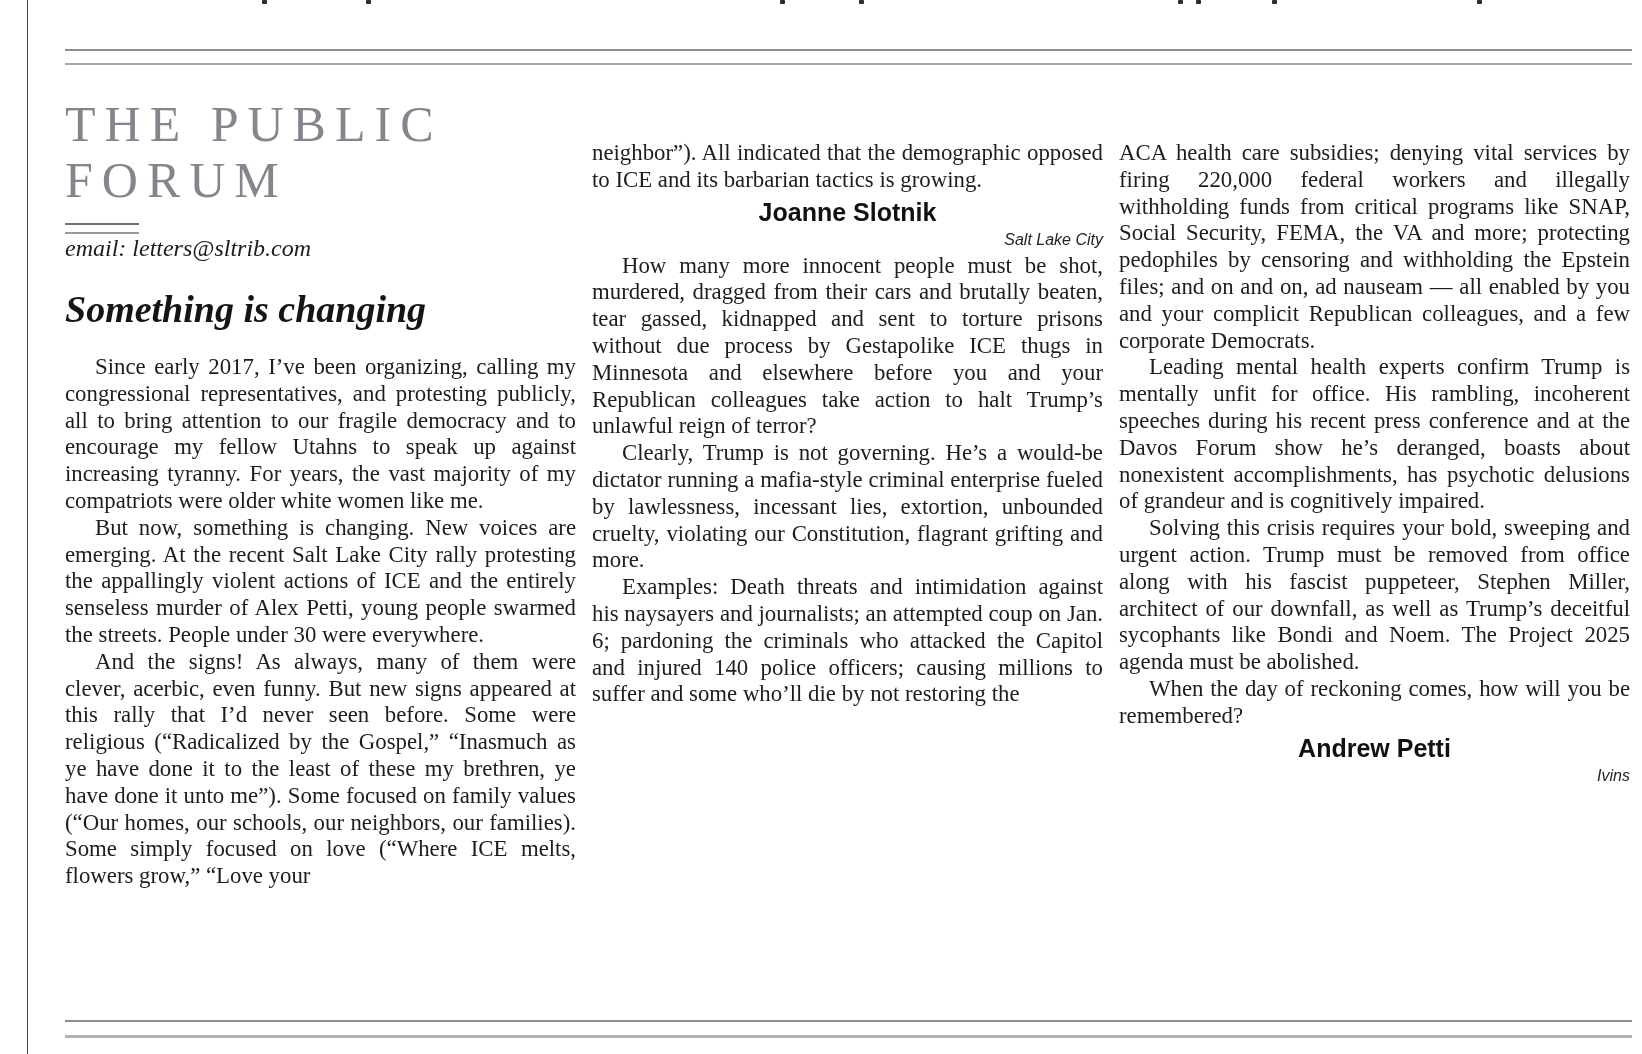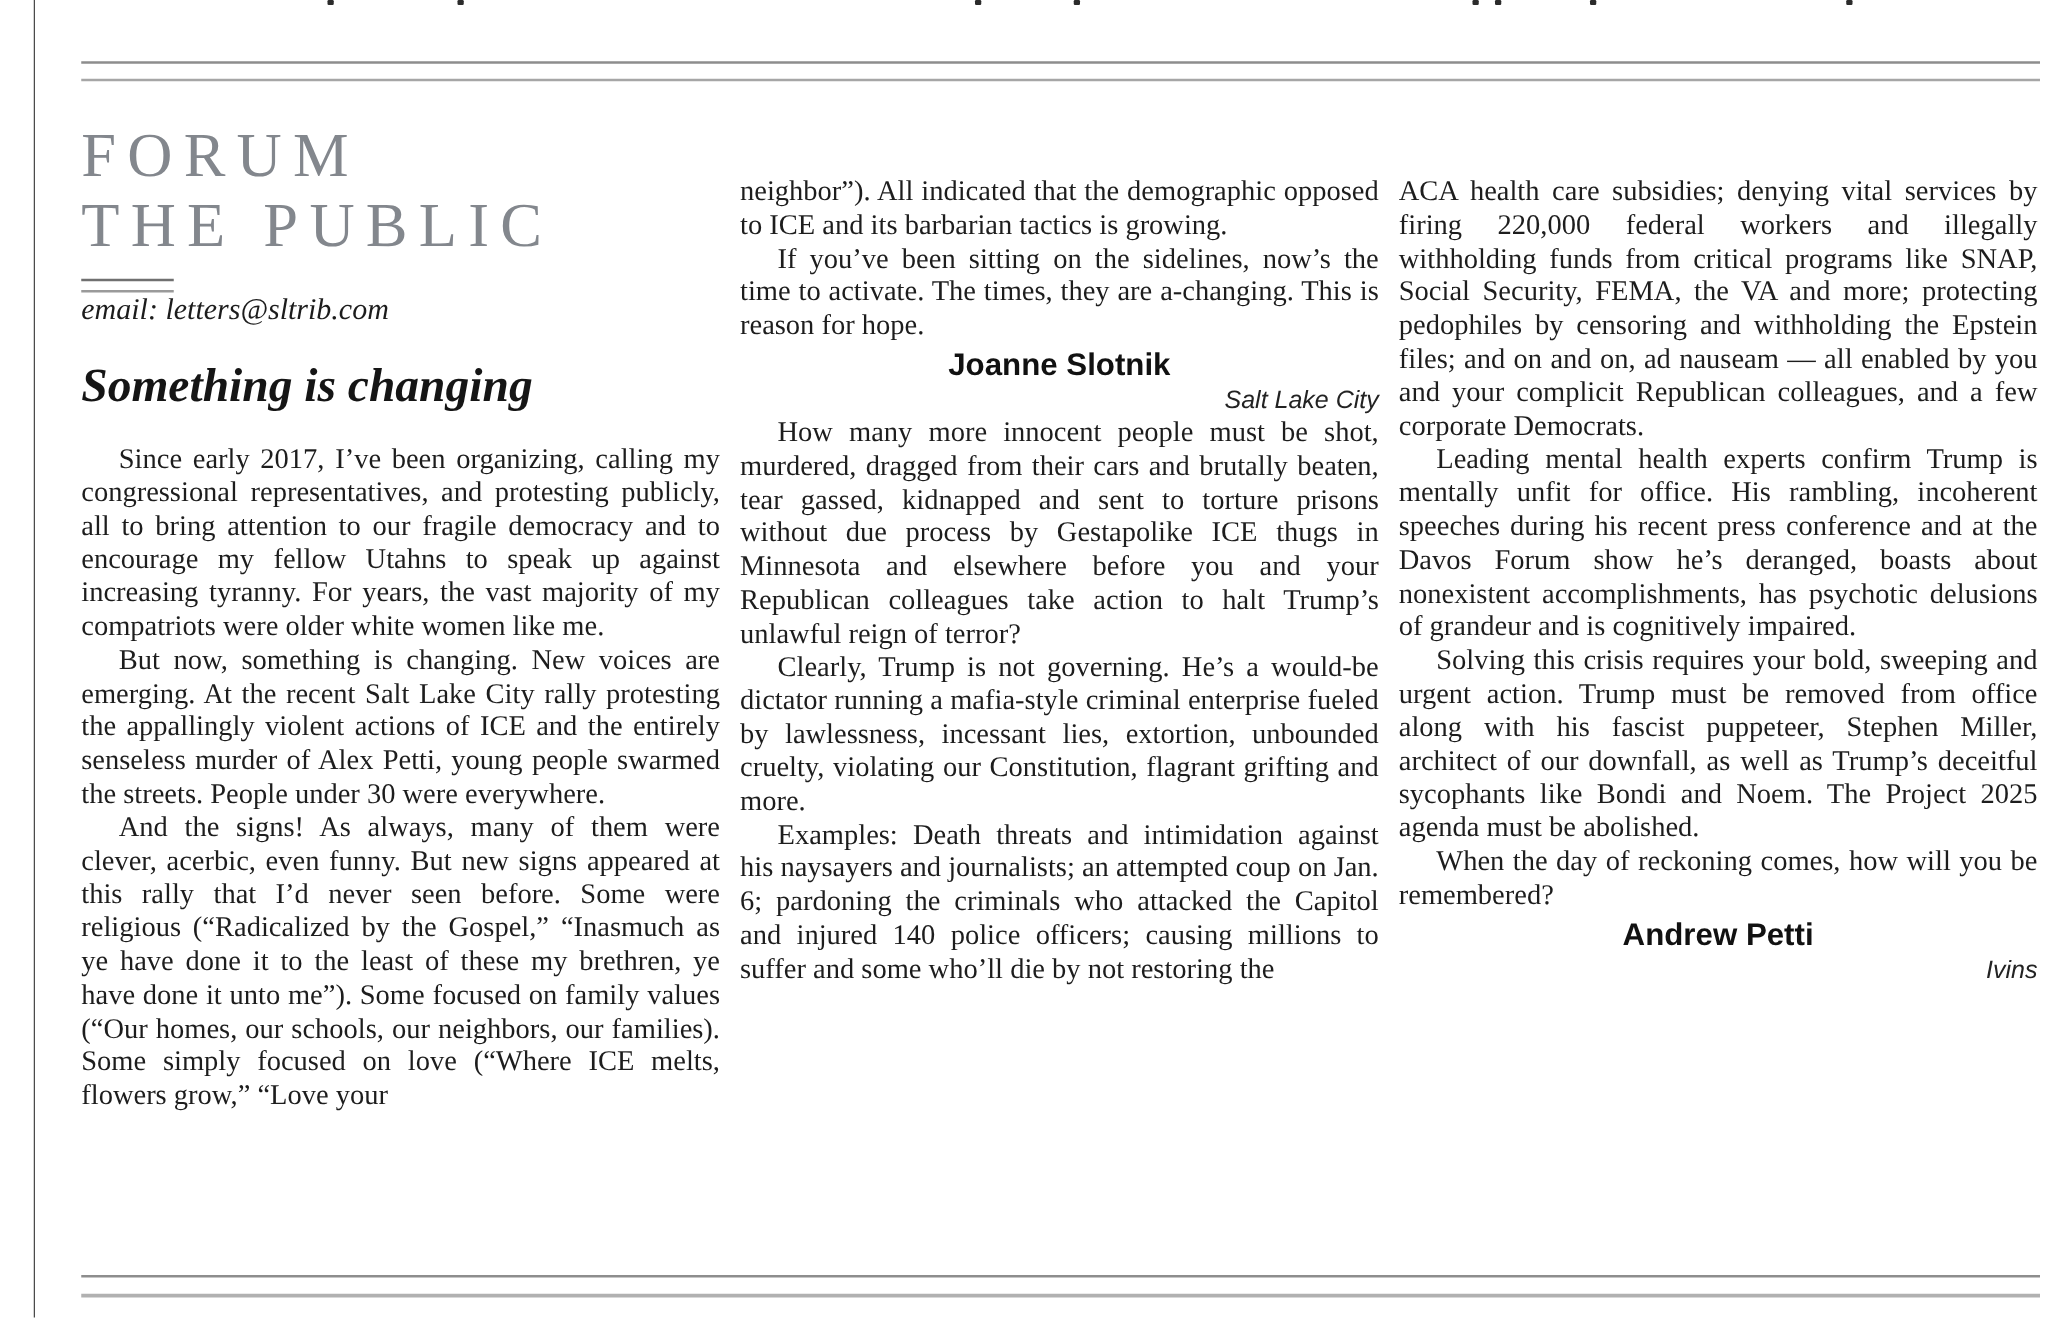--- a/index.html
+++ b/index.html
@@ -36,21 +36,21 @@
   
   .blk-headline{font-family:"Liberation Serif",serif;font-style:italic;font-weight:bold;
                 font-size:38px;line-height:42px;color:#151515;margin:26px 0 24px 0;}
   .blk-para,.blk-para-cont{margin:0;font-size:22.8px;line-height:26.8px;color:#1d1d1d;
                 text-align:justify;text-justify:inter-word;}
   .blk-para{text-indent:30px;}
   .blk-para-cont{text-indent:0;margin-top:44px;}
   .blk-author{margin:4px 0 0 0;text-align:center;font-family:"Liberation Sans",sans-serif;
               font-weight:bold;font-size:25px;line-height:29px;color:#111111;}
   .blk-location{margin:0;text-align:right;font-family:"Liberation Sans",sans-serif;
-              font-style:italic;font-size:20px;line-height:26px;color:#232323;}
+              font-style:italic;font-size:16px;line-height:26px;color:#232323;}
 </style>
 </head>
 <body>
 
 <div class="page">
 
   <div class="left-rule"></div>
 
   <div class="top-frags">
     <span class="frag" style="left:262px"></span>
@@ -61,38 +61,37 @@
     <span class="frag" style="left:1196px"></span>
     <span class="frag" style="left:1272px"></span>
     <span class="frag" style="left:1477px"></span>
   </div>
 
   <div class="rule-double rule-top"></div>
 
   <div class="col col-1">
     <div class="masthead">
       <div class="masthead-title">
+        <div>THE PUBLIC</div>
         <div>FORUM</div>
-        <div>THE PUBLIC</div>
       </div>
       <div class="masthead-rule"></div>
       <div class="masthead-email">email: letters@sltrib.com</div>
     </div>
     <div class="blocks">
         <h2 class="blk-headline">Something is changing</h2>
         <p class="blk-para">Since early 2017, I’ve been organizing, calling my congressional representatives, and protesting publicly, all to bring attention to our fragile democracy and to encourage my fellow Utahns to speak up against increasing tyranny. For years, the vast majority of my compatriots were older white women like me.</p>
         <p class="blk-para">But now, something is changing. New voices are emerging. At the recent Salt Lake City rally protesting the appallingly violent actions of ICE and the entirely senseless murder of Alex Petti, young people swarmed the streets. People under 30 were everywhere.</p>
         <p class="blk-para">And the signs! As always, many of them were clever, acerbic, even funny. But new signs appeared at this rally that I’d never seen before. Some were religious (“Radicalized by the Gospel,” “Inasmuch as ye have done it to the least of these my brethren, ye have done it unto me”). Some focused on family values (“Our homes, our schools, our neighbors, our families). Some simply focused on love (“Where ICE melts, flowers grow,” “Love your</p>
       </div>
   </div>
 
   <div class="col col-2">
     <div class="blocks">
         <p class="blk-para-cont">neighbor”). All indicated that the demographic opposed to ICE and its barbarian tactics is growing.</p>
-        <p class="blk-para">If you’ve been sitting on the sidelines, now’s the time to activate. The times, they are a-changing. This is reason for hope.</p>
         <p class="blk-author">Joanne Slotnik</p>
         <p class="blk-location">Salt Lake City</p>
         <p class="blk-para">How many more innocent people must be shot, murdered, dragged from their cars and brutally beaten, tear gassed, kidnapped and sent to torture prisons without due process by Gestapolike ICE thugs in Minnesota and elsewhere before you and your Republican colleagues take action to halt Trump’s unlawful reign of terror?</p>
         <p class="blk-para">Clearly, Trump is not governing. He’s a would-be dictator running a mafia-style criminal enterprise fueled by lawlessness, incessant lies, extortion, unbounded cruelty, violating our Constitution, flagrant grifting and more.</p>
         <p class="blk-para">Examples: Death threats and intimidation against his naysayers and journalists; an attempted coup on Jan. 6; pardoning the criminals who attacked the Capitol and injured 140 police officers; causing millions to suffer and some who’ll die by not restoring the</p>
       </div>
   </div>
 
   <div class="col col-3">
     <div class="blocks">

